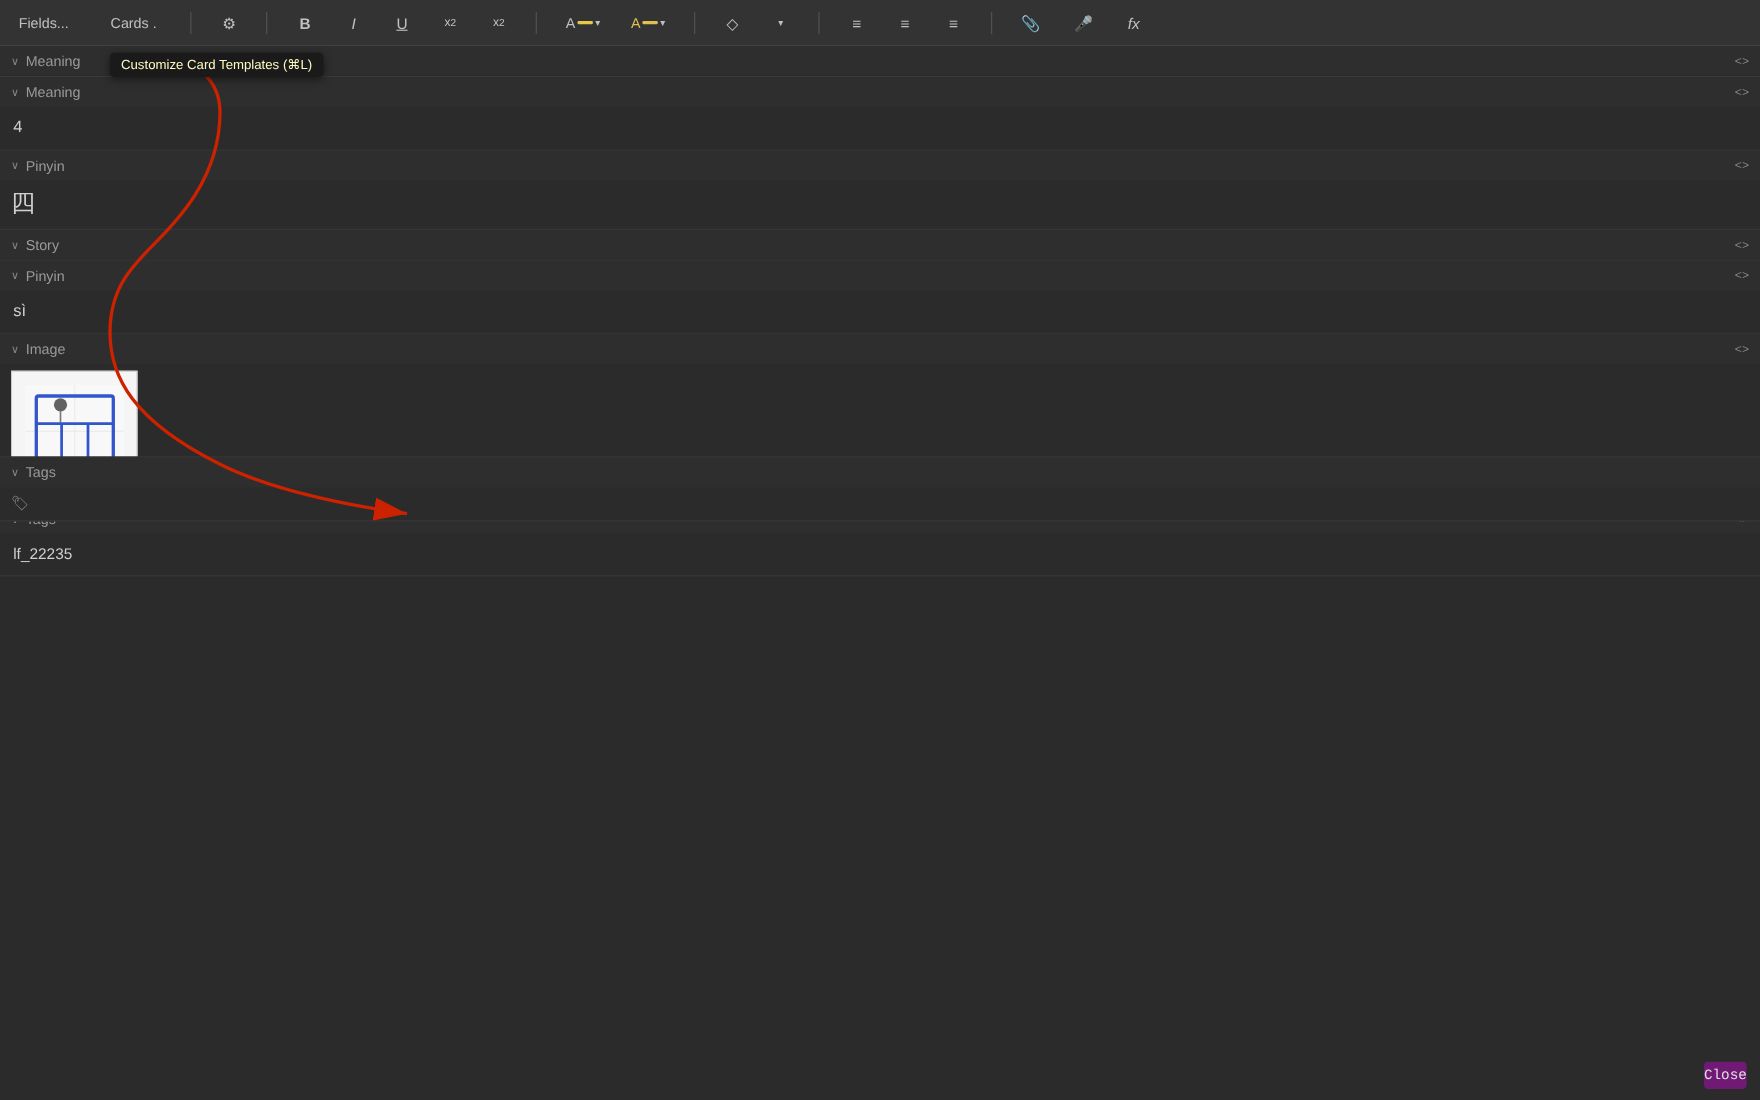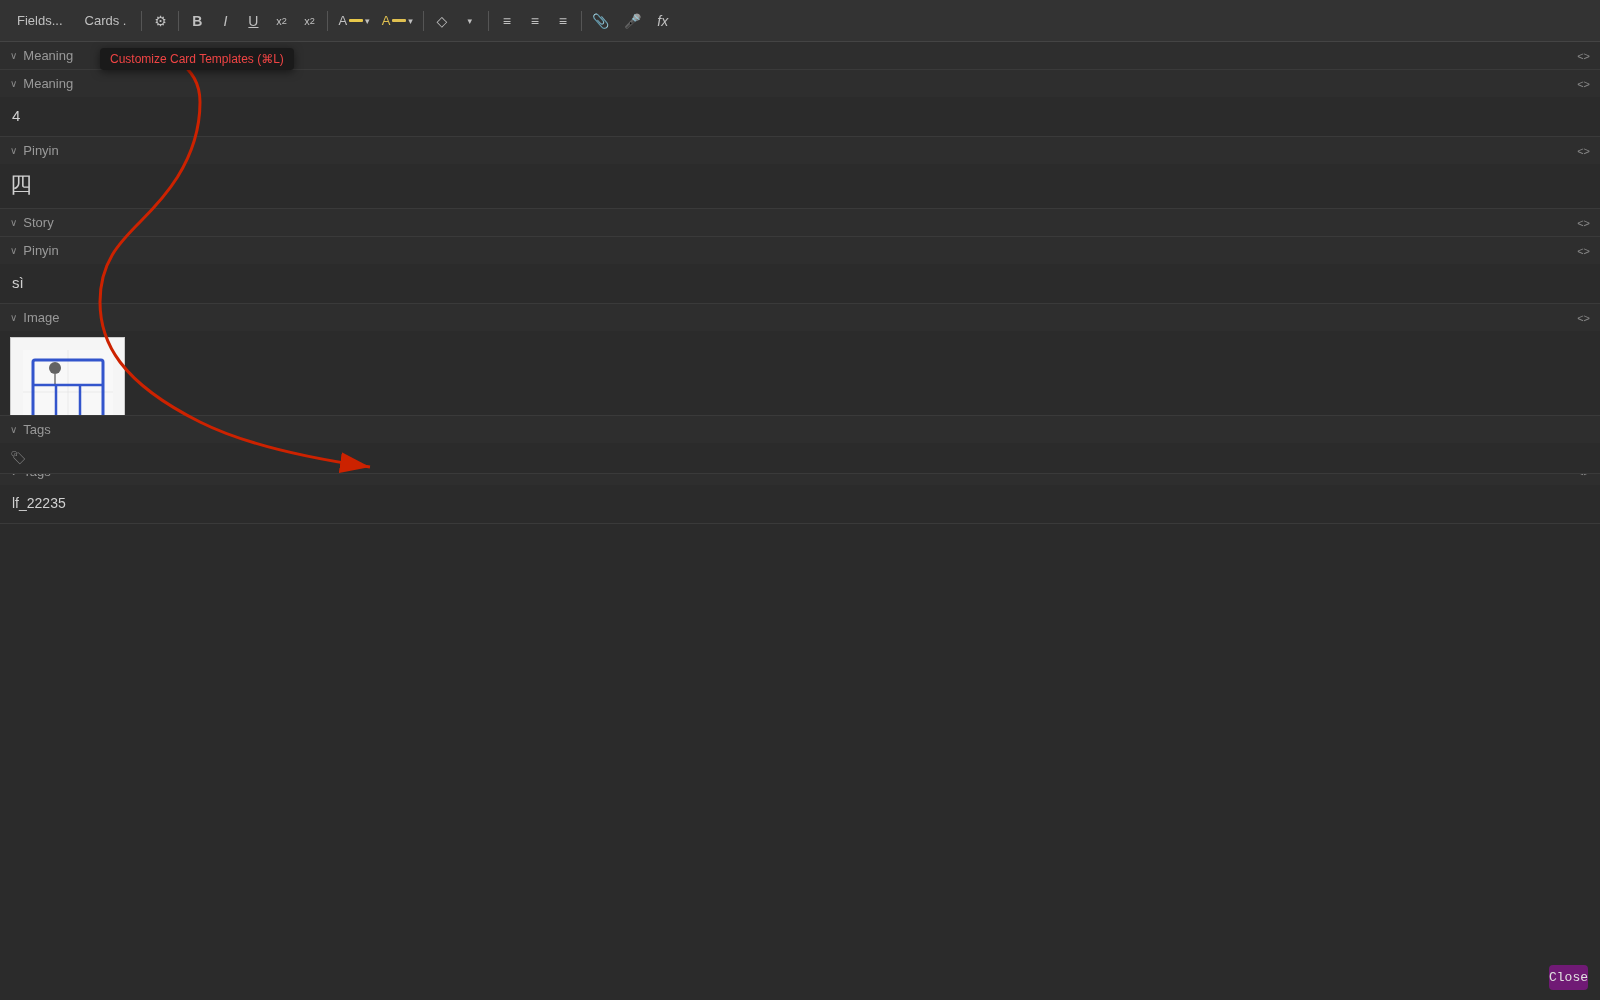--- a/index.html
+++ b/index.html
@@ -13,21 +13,21 @@
       overflow: hidden;
     }
 
     
     .toolbar {
       display: flex;
       align-items: center;
       background: #333333;
       border-bottom: 1px solid #444;
       padding: 4px 8px;
-      gap: 4px;
+      gap: 20px;
       height: 42px;
       position: relative;
     }
     .toolbar-btn {
       background: transparent;
       border: 1px solid transparent;
       color: #c0c0c0;
       padding: 3px 8px;
       border-radius: 4px;
       cursor: pointer;
@@ -54,21 +54,21 @@
       justify-content: center;
       min-width: 24px;
     }
 
     
     .tooltip {
       position: absolute;
       top: 48px;
       left: 100px;
       background: #1a1a1a;
-      color: #ef4444;
+      color: #fef9c3;
       padding: 4px 10px;
       border-radius: 4px;
       font-size: 12px;
       white-space: nowrap;
       z-index: 100;
       box-shadow: 0 2px 8px rgba(0,0,0,0.5);
     }
 
     
     .main-content {

